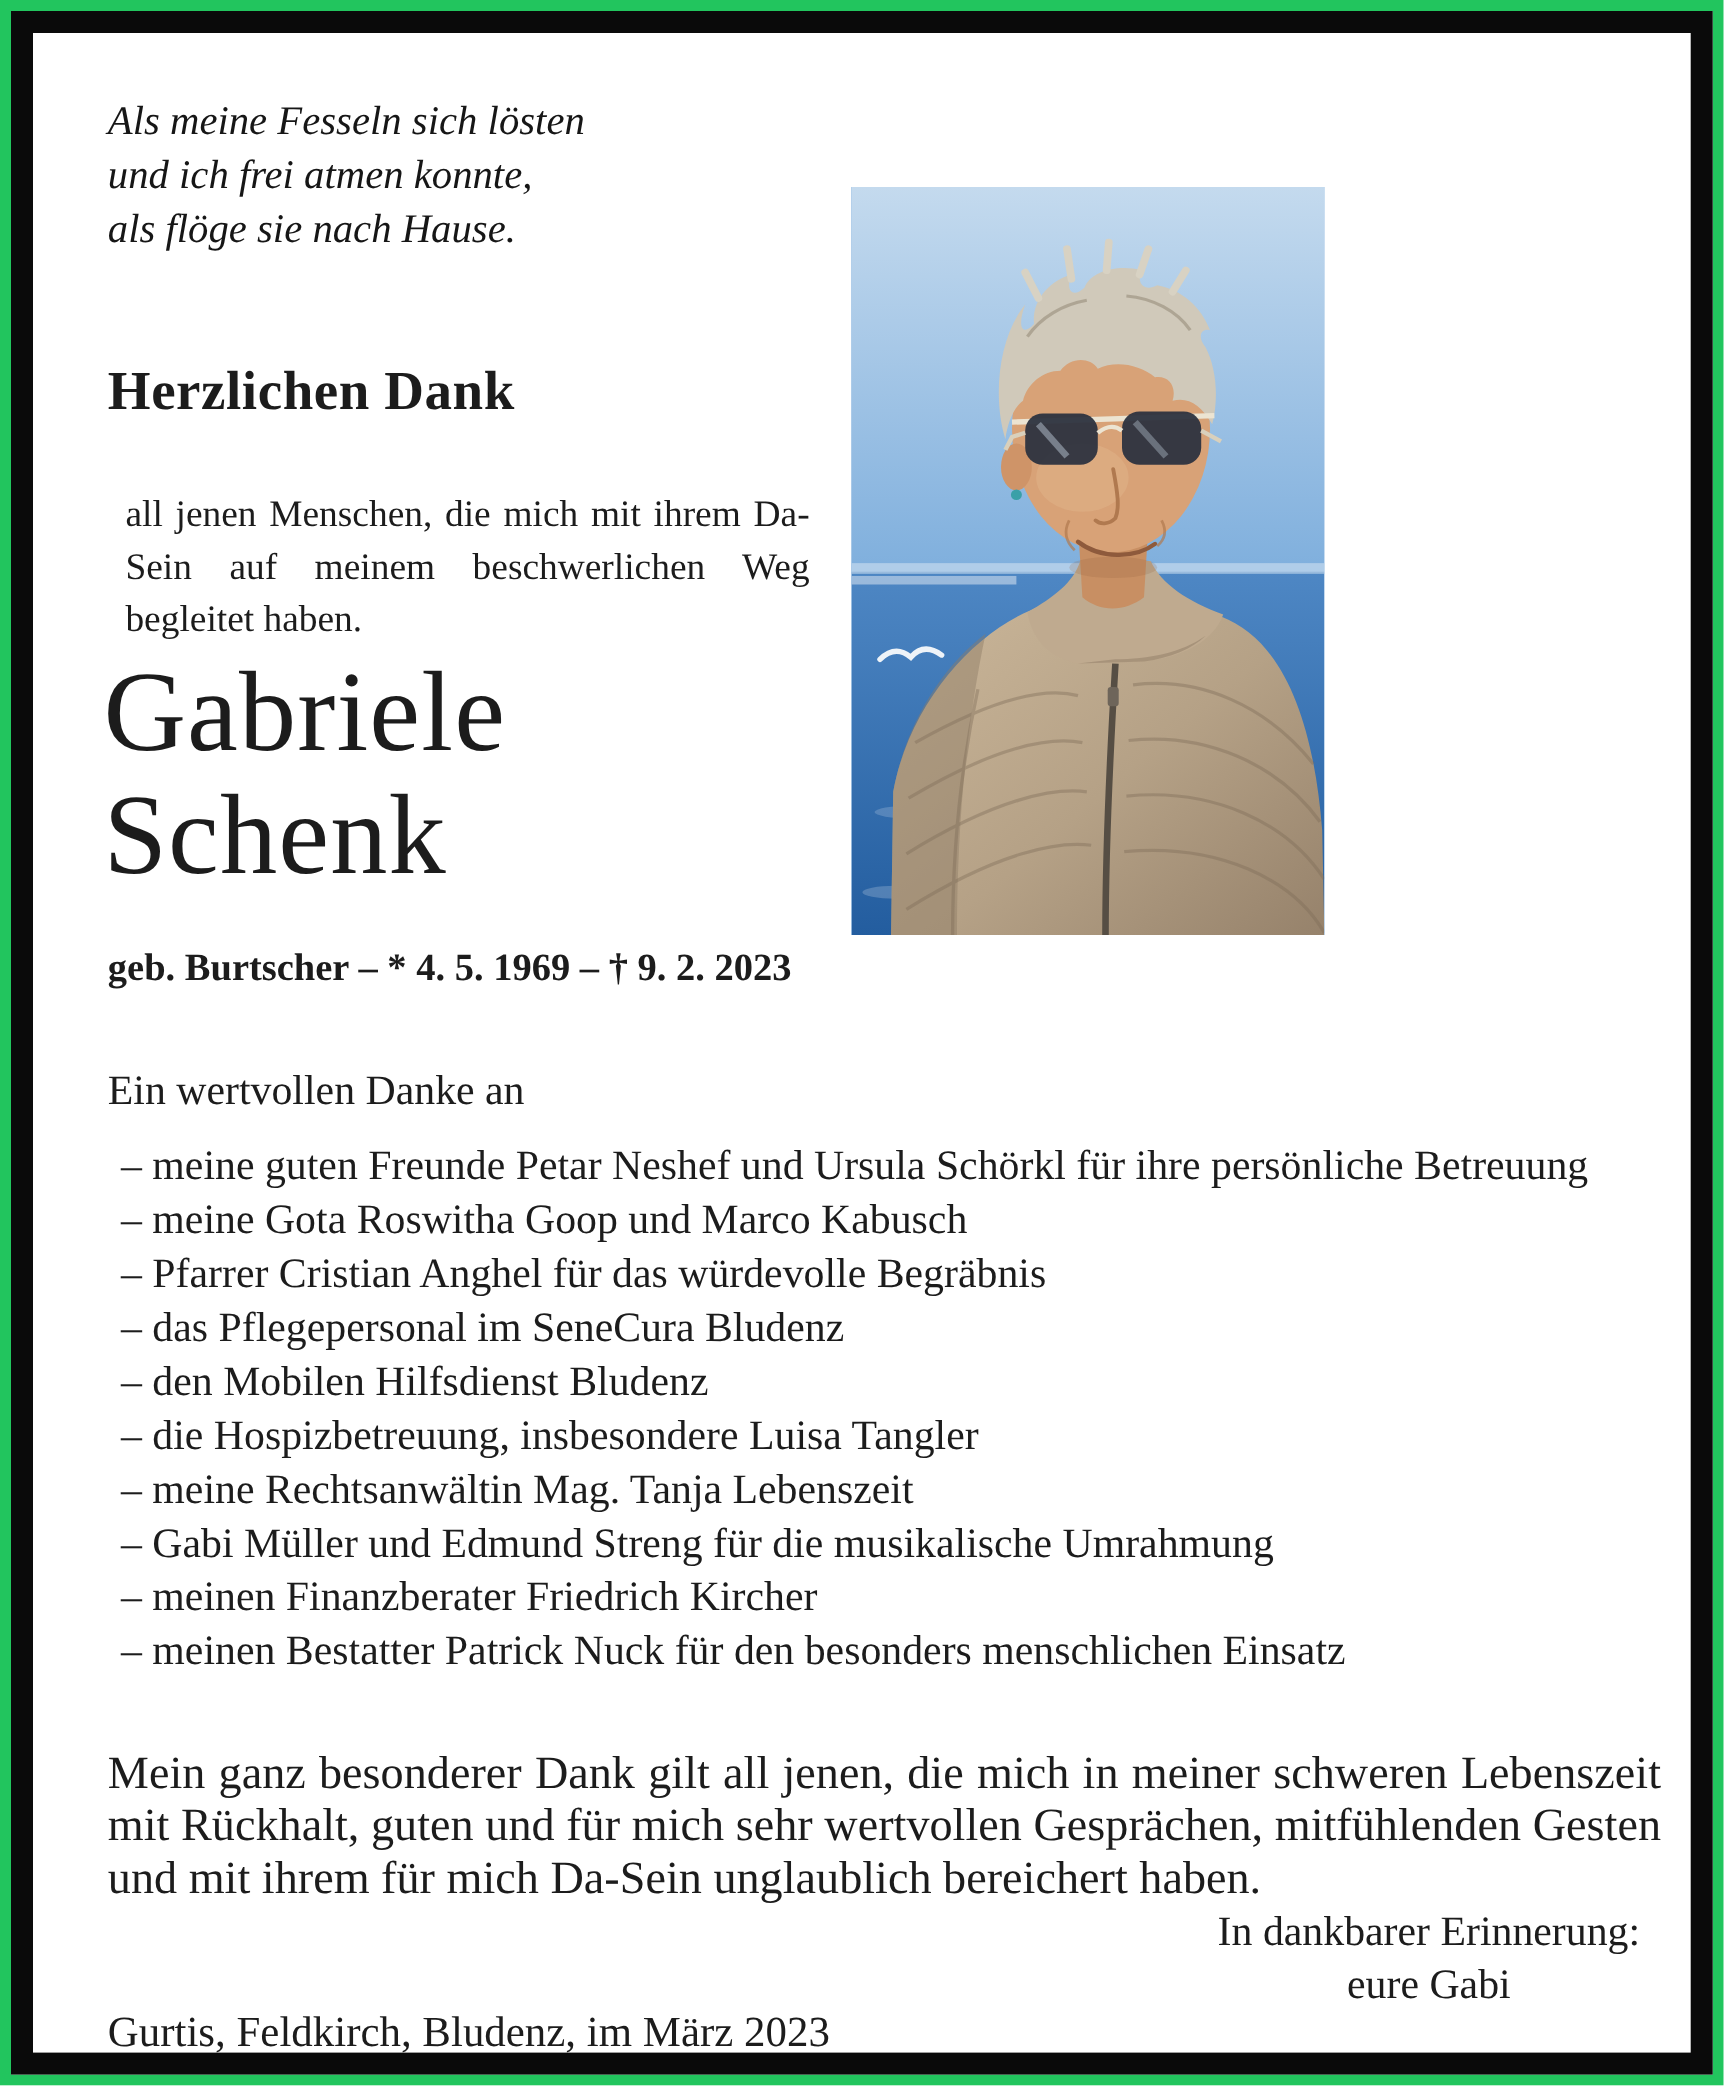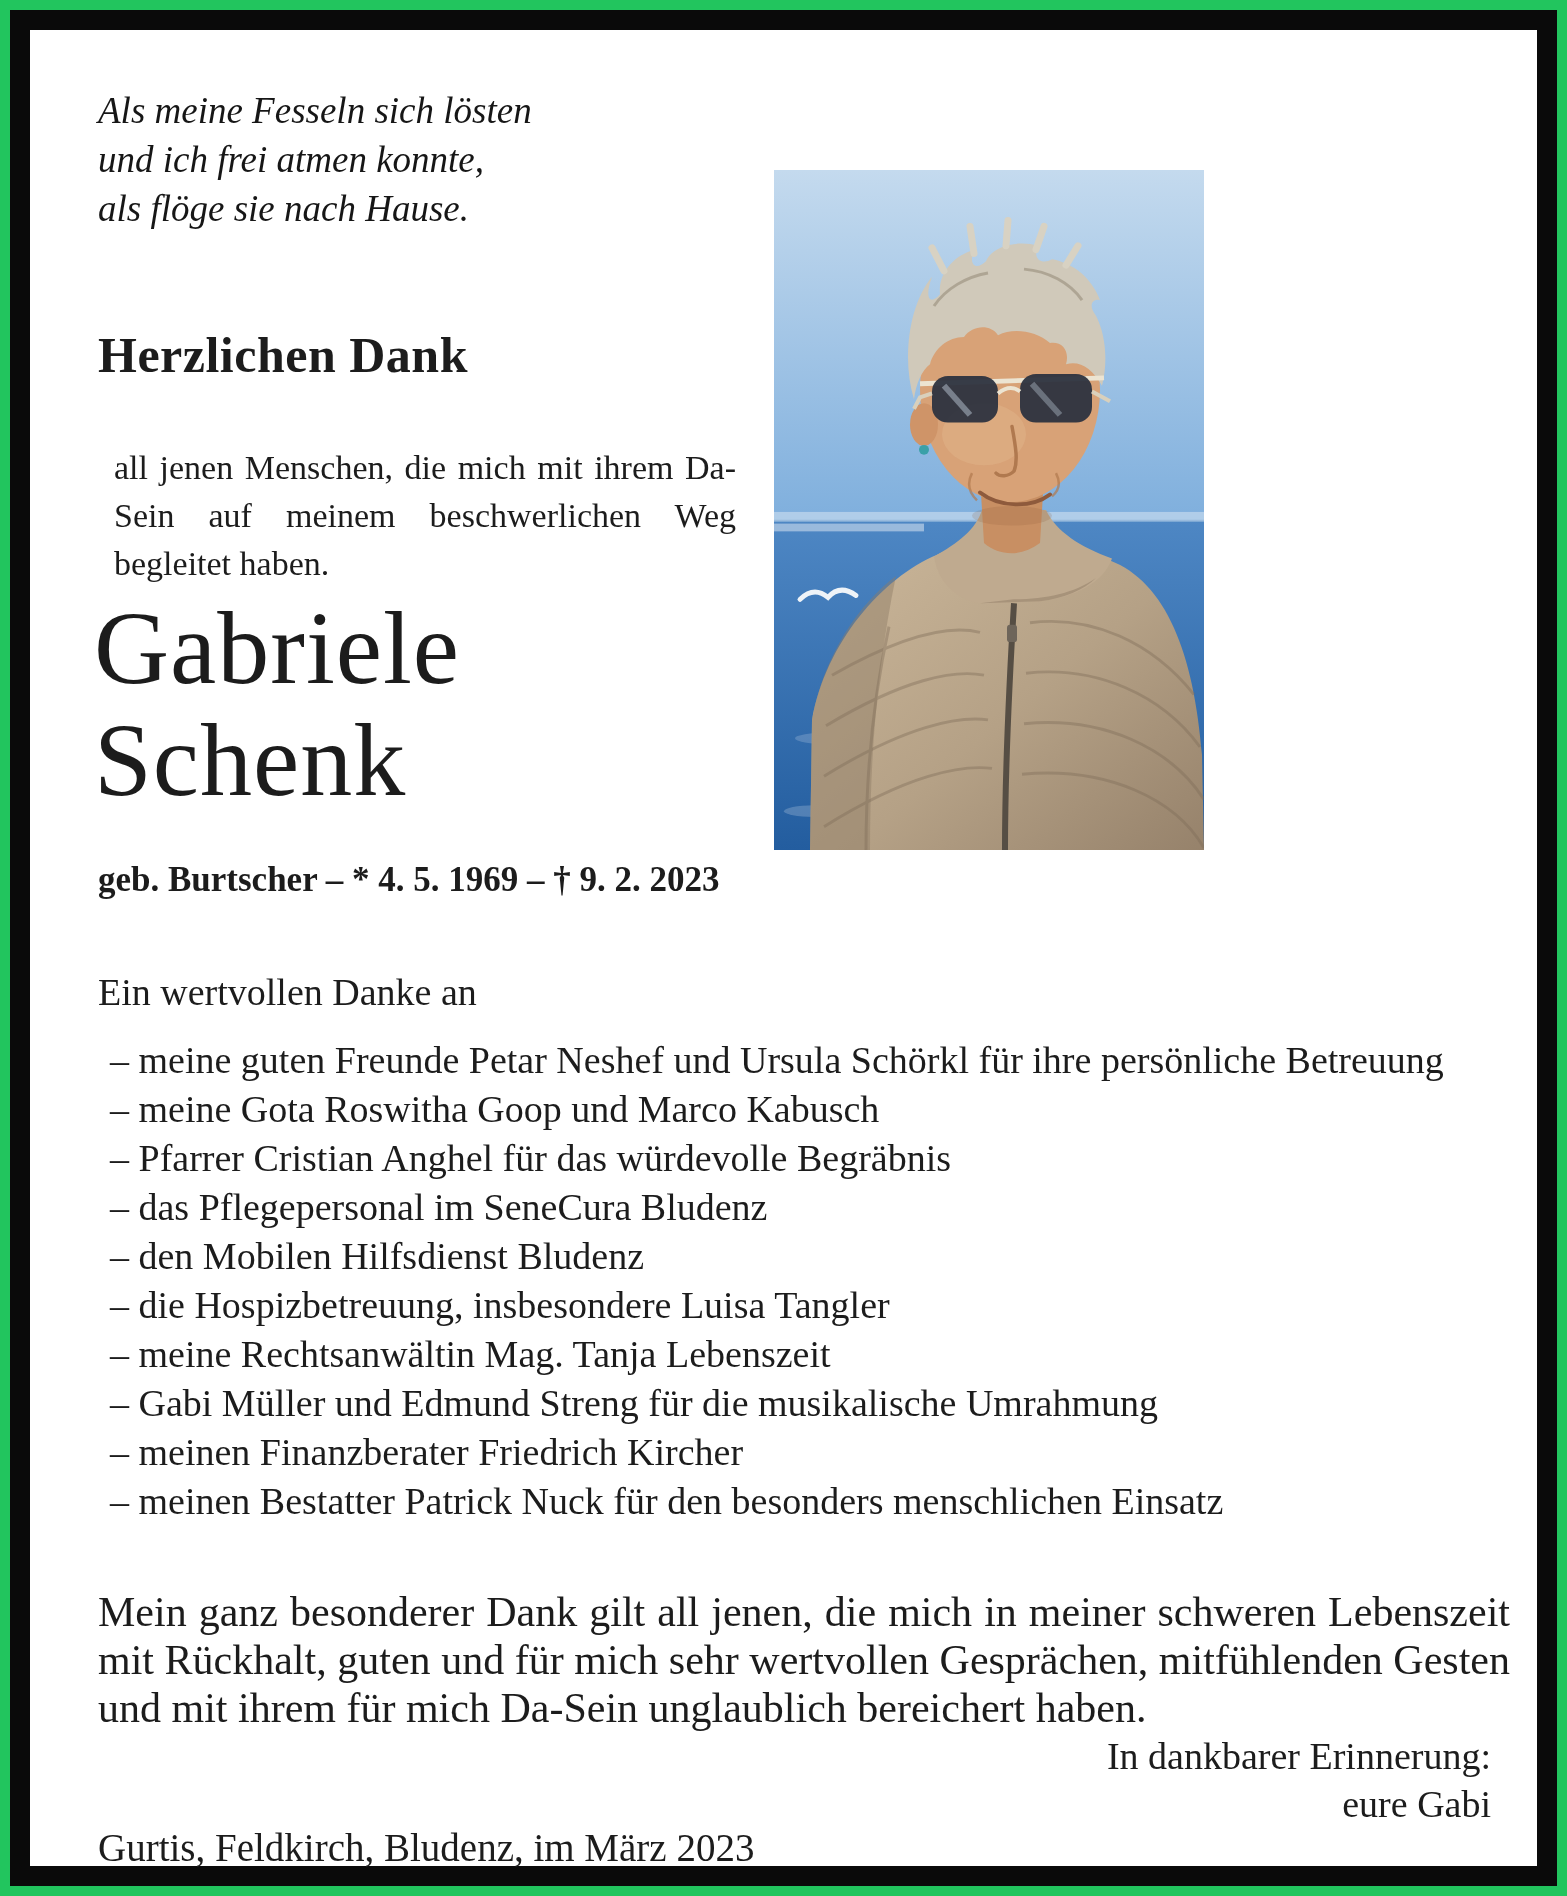--- a/index.html
+++ b/index.html
@@ -70,21 +70,21 @@
   }
   .closing{
     position:absolute;left:68px;top:1558px;
     width:1412px;margin:0;
     font-size:42px;line-height:48px;
     text-align:justify;
   }
   .remembrance{
     position:absolute;right:46px;top:1702px;
     font-size:38px;line-height:48px;
-    text-align:right;
+    text-align:center;
   }
   .footer{
     position:absolute;left:68px;top:1794px;
     font-size:39px;line-height:48px;
   }
   .b{font-weight:400;}
 </style>
 </head>
 <body>
 

